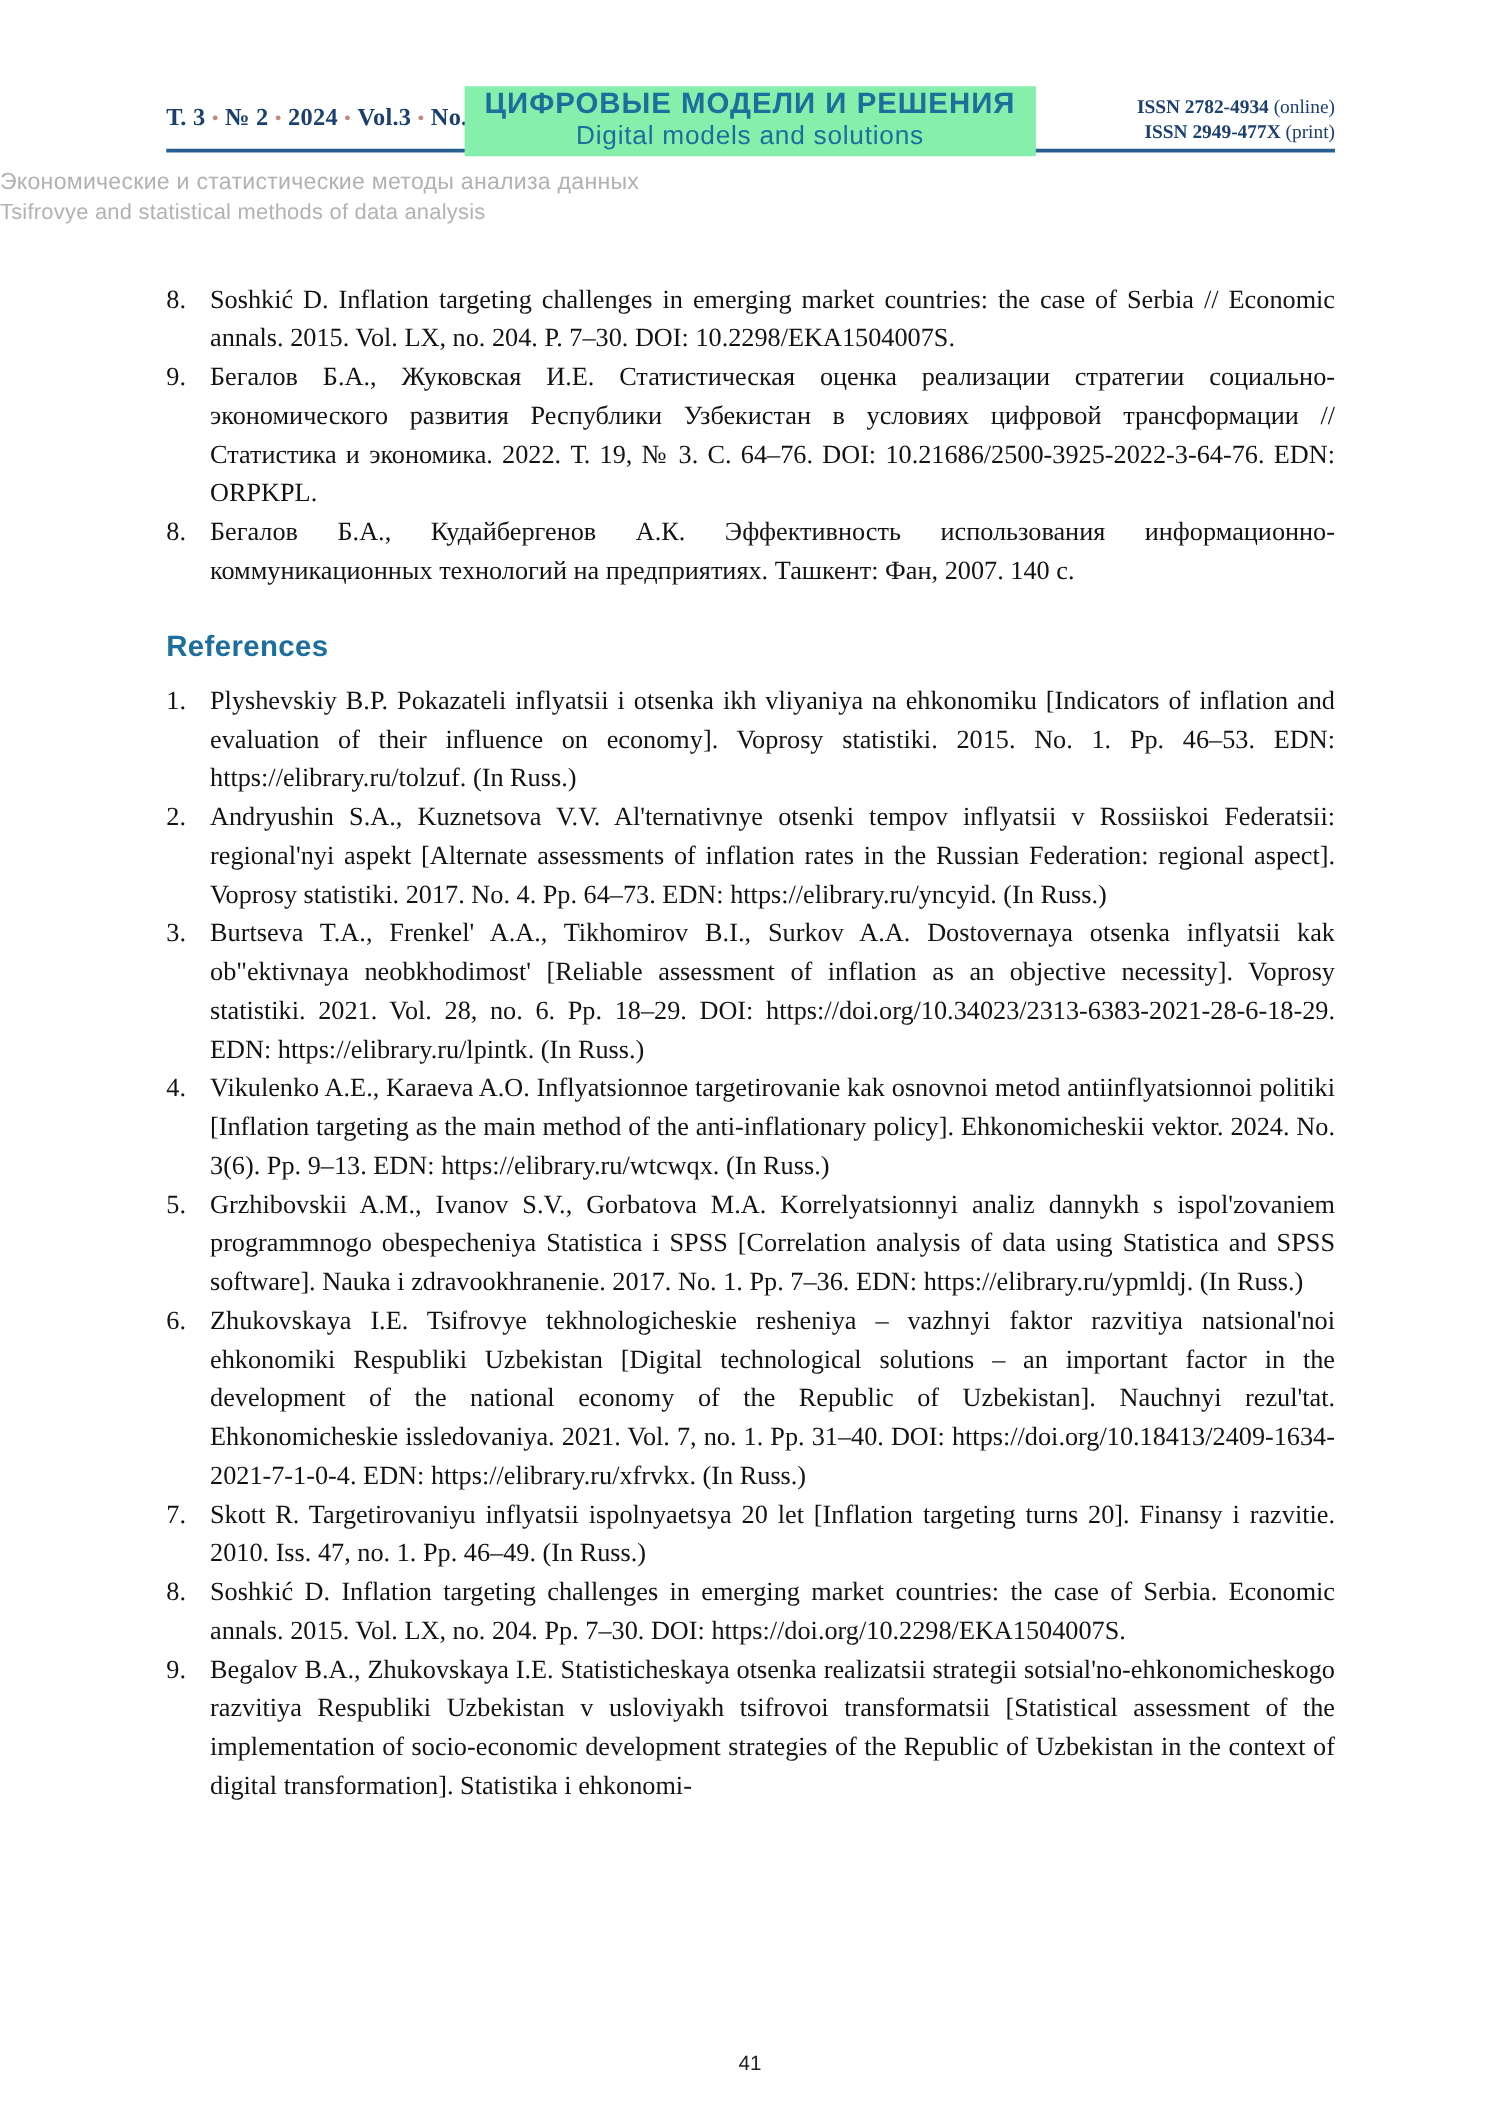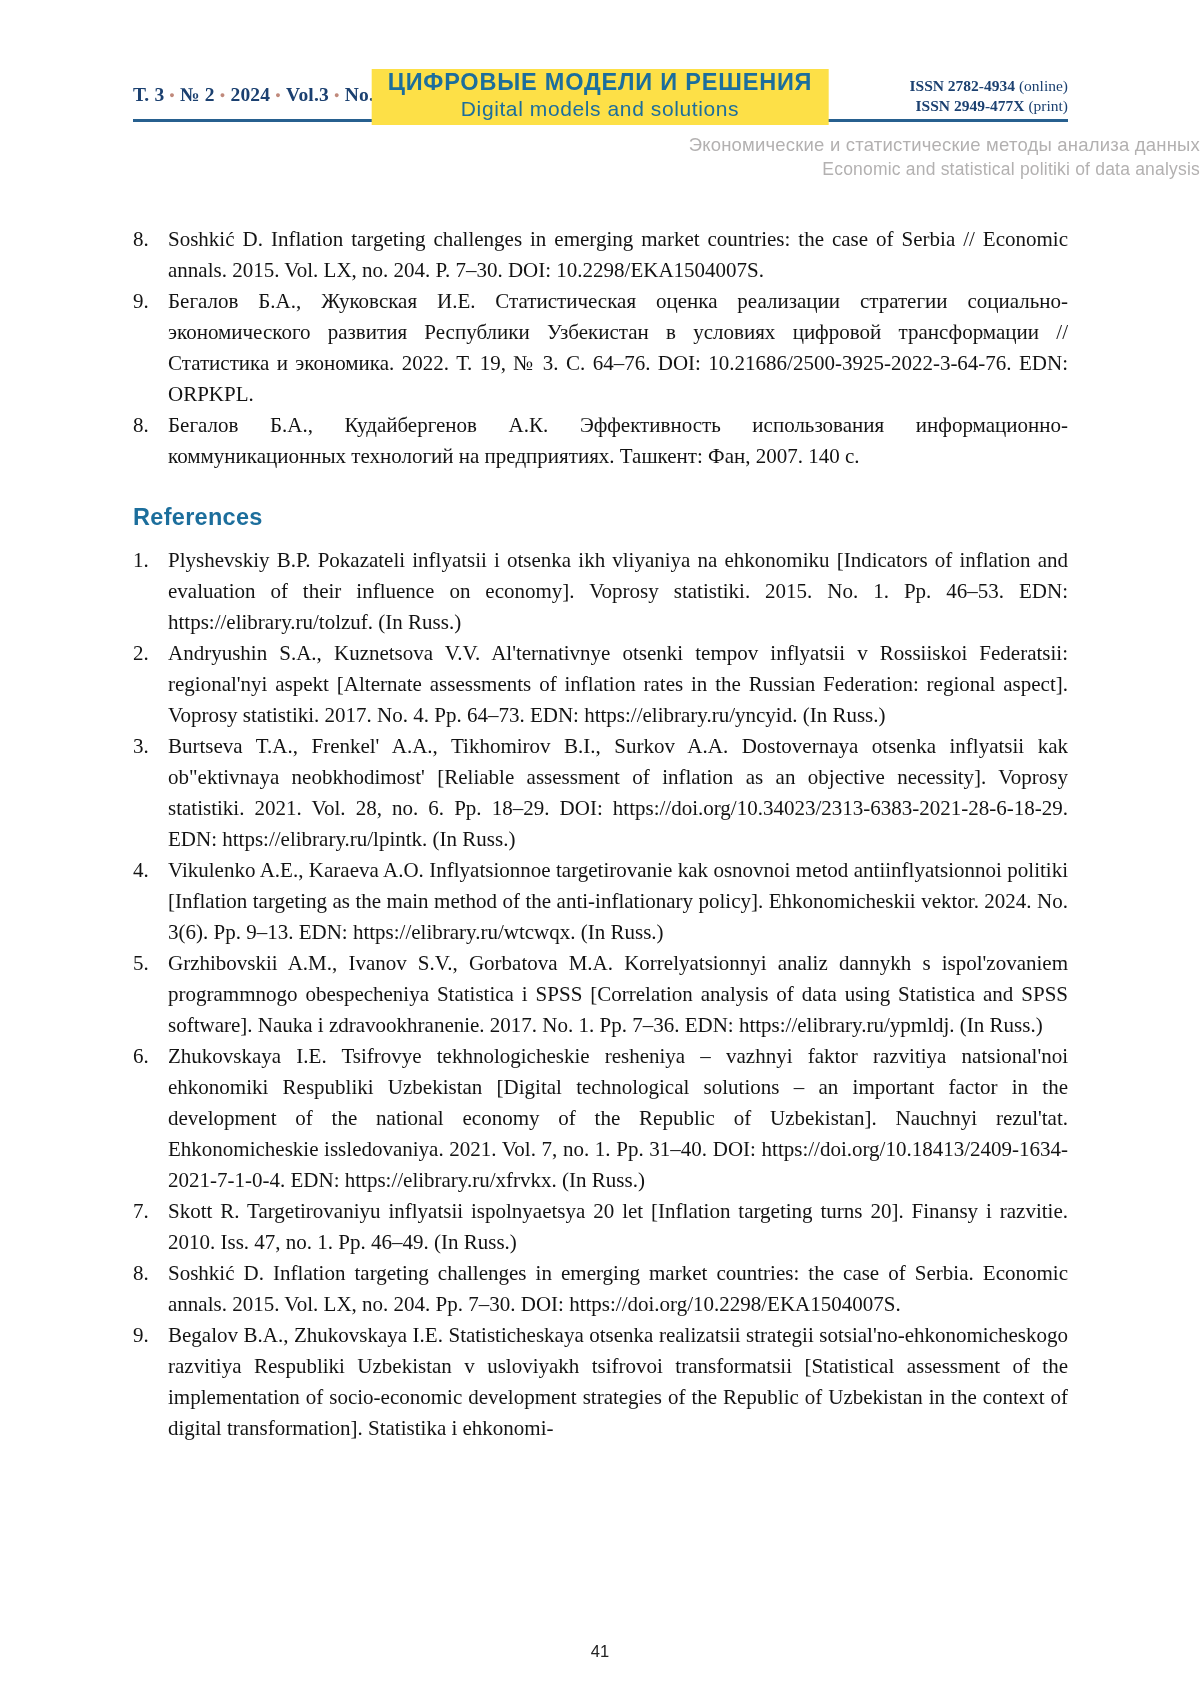--- a/index.html
+++ b/index.html
@@ -39,21 +39,21 @@
     height: 3px;
     background: #27608f;
   }
 
   .journal-titles {
     position: absolute;
     left: 50%;
     top: 69px;
     transform: translateX(-50%);
     text-align: center;
-    background: #fde047;
+    background: #86efac;
     padding: 0 16px 4px 16px;
     z-index: 2;
     font-family: "Liberation Sans", sans-serif;
     color: #1c6e9c;
   }
   .title-ru {
     font-size: 23.5px;
     font-weight: 700;
     letter-spacing: 0.8px;
     white-space: nowrap;
@@ -76,21 +76,21 @@
     color: #1b4070;
     white-space: nowrap;
   }
   .issn-line b { font-weight: 700; text-align: center; }
 
   .section-titles {
     position: absolute;
     left: 0;
     right: 0;
     top: 134px;
-    text-align: right;
+    text-align: left;
     font-family: "Liberation Sans", sans-serif;
     color: #b3b1b1;
     z-index: 1;
   }
   .section-ru { font-size: 18.5px; letter-spacing: 0.2px; }
   .section-en { font-size: 17.5px; margin-top: 3px; letter-spacing: 0.2px; }
 
   
   main {
     position: absolute;
@@ -148,21 +148,21 @@
       <div class="title-en">Digital models and solutions</div>
     </div>
 
     <div class="issn-block">
         <div class="issn-line"><b>ISSN 2782-4934</b><span> (online)</span></div>
         <div class="issn-line"><b>ISSN 2949-477X</b><span> (print)</span></div>
       </div>
 
     <div class="section-titles">
       <div class="section-ru">Экономические и статистические методы анализа данных</div>
-      <div class="section-en">Economic and statistical politiki of data analysis</div>
+      <div class="section-en">Tsifrovye and statistical methods of data analysis</div>
     </div>
   </header>
 
   <main>
     <div id="russian-refs">
         <div class="ref-item">
           <span class="ref-num">8.</span>
           <span class="ref-text">Soshkić D. Inflation targeting challenges in emerging market countries: the case of Serbia // Economic annals. 2015. Vol. LX, no. 204. P. 7–30. DOI: 10.2298/EKA1504007S.</span>
         </div>
         <div class="ref-item">

